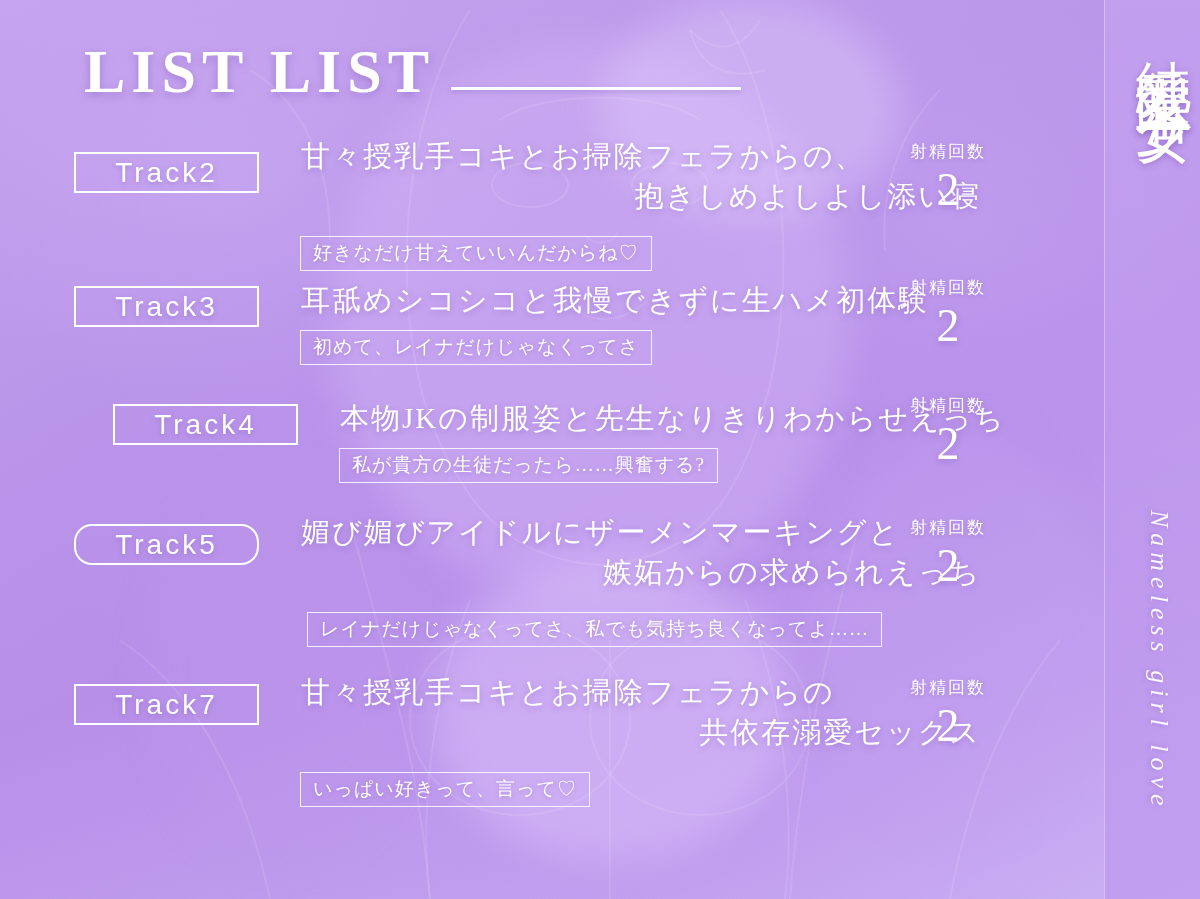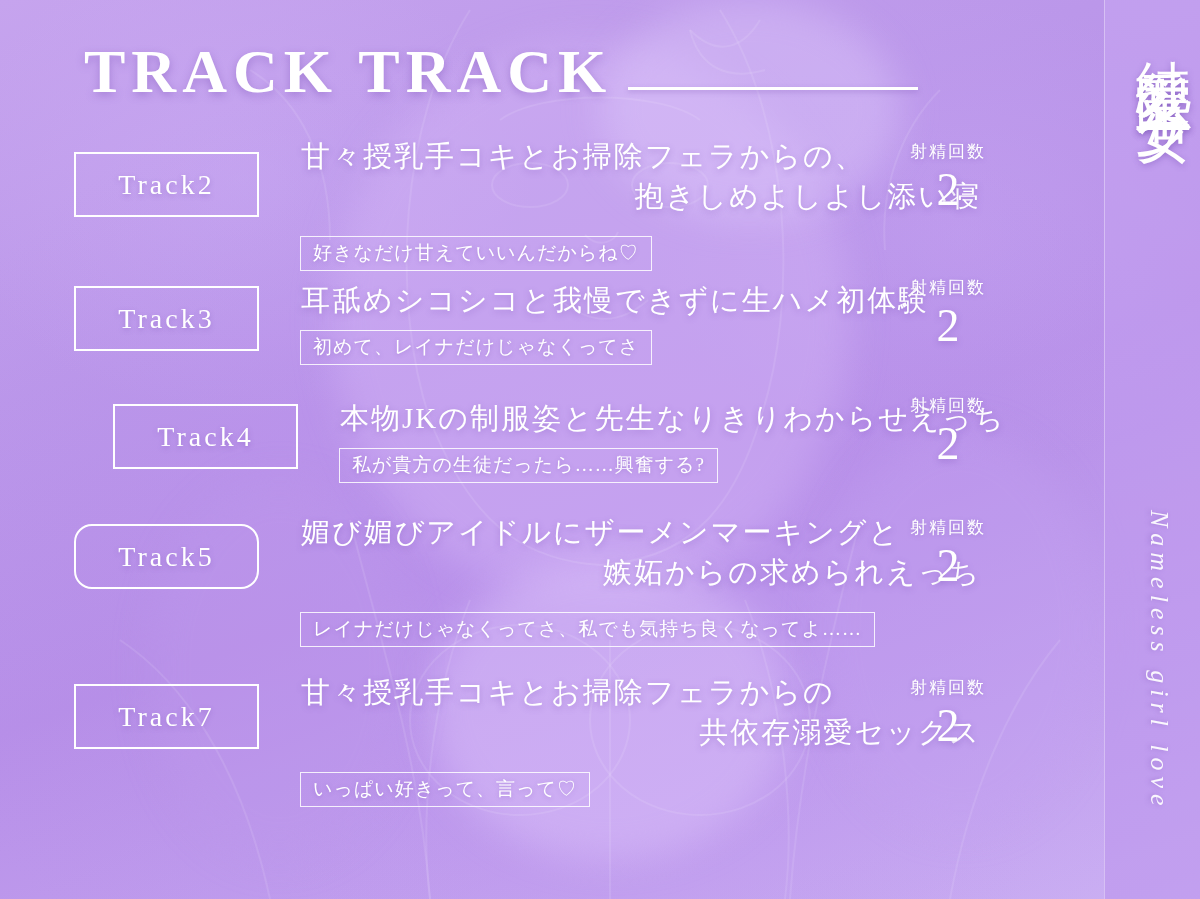--- a/index.html
+++ b/index.html
@@ -73,25 +73,25 @@
     width: 290px; height: 3px; background: #ffffff;
     margin-left: 16px; margin-bottom: 12px;
     box-shadow: 0 2px 5px rgba(118,76,178,0.35);
   }
 
   
   .tracks { position: absolute; left: 0; top: 128px; width: 1104px; }
   .track { position: relative; height: 119px; }
   .badge {
     position: absolute; left: 74px; top: 24px;
-    width: 185px; height: 65px;
+    width: 185px; height: 41px;
     border: 2px solid #ffffff;
     display: flex; align-items: center; justify-content: center;
     color: #ffffff;
-    font-family: Liberation Serif, serif;
+    font-family: Liberation Sans, sans-serif;
     font-size: 28px;
     letter-spacing: 3px;
     text-shadow: 0 2px 5px rgba(118,76,178,0.35);
   }
   .titlewrap {
     position: absolute; left: 301px; top: 10px; width: 680px;
     text-align: right;
   }
   .t-line {
     color: #ffffff;
@@ -161,21 +161,21 @@
       <path d="M690 30 C 720 60, 745 45, 760 20"></path>
       <path d="M690 30 C 700 70, 730 80, 765 70"></path>
       <path d="M250 70 C 300 100, 330 160, 330 240"></path>
       <path d="M940 90 C 900 130, 880 190, 885 250"></path>
       <path d="M120 640 C 180 680, 240 760, 270 899"></path>
       <path d="M1060 640 C 1010 700, 970 790, 950 899"></path>
     </g>
   </svg>
 
   <div class="header">
-    <h1>TRACK TRACK</h1>
+    <h1>LIST LIST</h1>
     <div class="rule"></div>
   </div>
 
   <div class="tracks">
 
     <div class="track" style="height:140px;">
       <div class="badge">Track2</div>
       <div class="titlewrap" style="top:8px;">
         <div class="t-line first">甘々授乳手コキとお掃除フェラからの、</div>
         <div class="t-line">抱きしめよしよし添い寝</div>
@@ -210,21 +210,21 @@
         <div class="num">2</div>
       </div>
     </div>
 
     <div class="track" style="height:160px;">
       <div class="badge" style="top:20px;border-radius:18px;">Track5</div>
       <div class="titlewrap" style="top:8px;">
         <div class="t-line first">媚び媚びアイドルにザーメンマーキングと</div>
         <div class="t-line">嫉妬からの求められえっち</div>
       </div>
-      <div class="sub" style="left:300px; top:108px;">レイナだけじゃなくってさ、私でも気持ち良くなってよ……</div>
+      <div class="sub" style="left:307px; top:108px;">レイナだけじゃなくってさ、私でも気持ち良くなってよ……</div>
       <div class="count" style="top:12px;">
         <div class="lbl">射精回数</div>
         <div class="num">2</div>
       </div>
     </div>
 
     <div class="track" style="height:160px;">
       <div class="badge" style="top:20px;">Track7</div>
       <div class="titlewrap" style="top:8px;">
         <div class="t-line first">甘々授乳手コキとお掃除フェラからの</div>

